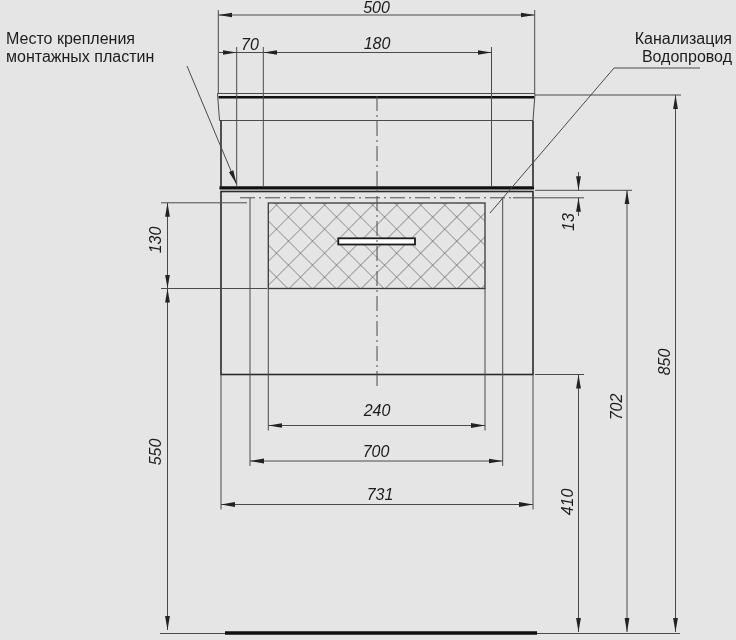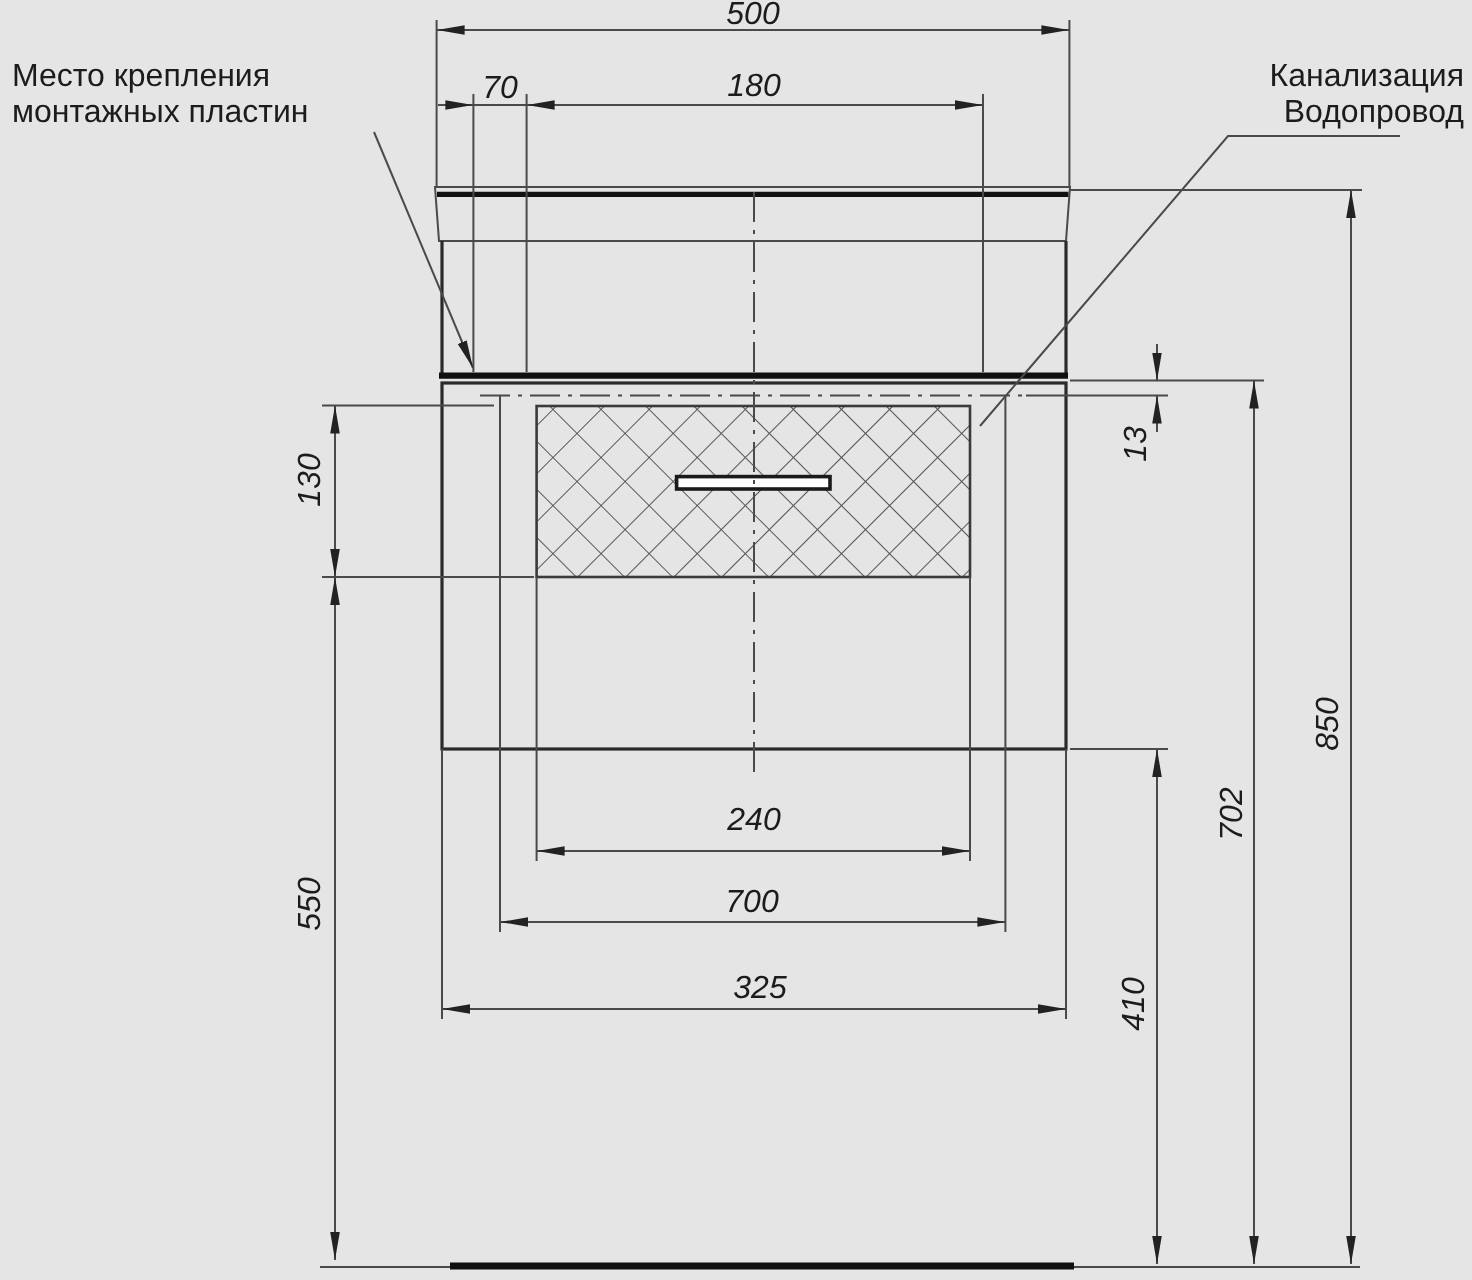--- a/index.html
+++ b/index.html
@@ -116,21 +116,21 @@
       <line x1="187" y1="66" x2="236.5" y2="184" class="ln" marker-end="url(#arr)"></line>
       <polyline points="700,68 614,68 490,213" class="ln"></polyline>
     </g>
   </svg>
 
   <span class="dimtxt" style="left:376.5px;top:7.5px">500</span>
   <span class="dimtxt" style="left:377px;top:44px">180</span>
   <span class="dimtxt" style="left:250px;top:44.5px">70</span>
   <span class="dimtxt" style="left:377px;top:411px">240</span>
   <span class="dimtxt" style="left:376px;top:451.5px">700</span>
-  <span class="dimtxt" style="left:380px;top:494.5px">325</span>
+  <span class="dimtxt" style="left:380px;top:494.5px">731</span>
 
   <span class="dimtxt rot" style="left:155.5px;top:240px">130</span>
   <span class="dimtxt rot" style="left:156px;top:452px">550</span>
   <span class="dimtxt rot" style="left:568.5px;top:221.5px">13</span>
   <span class="dimtxt rot" style="left:568px;top:502px">410</span>
   <span class="dimtxt rot" style="left:616.5px;top:406.5px">702</span>
   <span class="dimtxt rot" style="left:665px;top:362px">850</span>
 
   <div class="note" style="left:6px;top:30px">
     <div>Место крепления</div>

